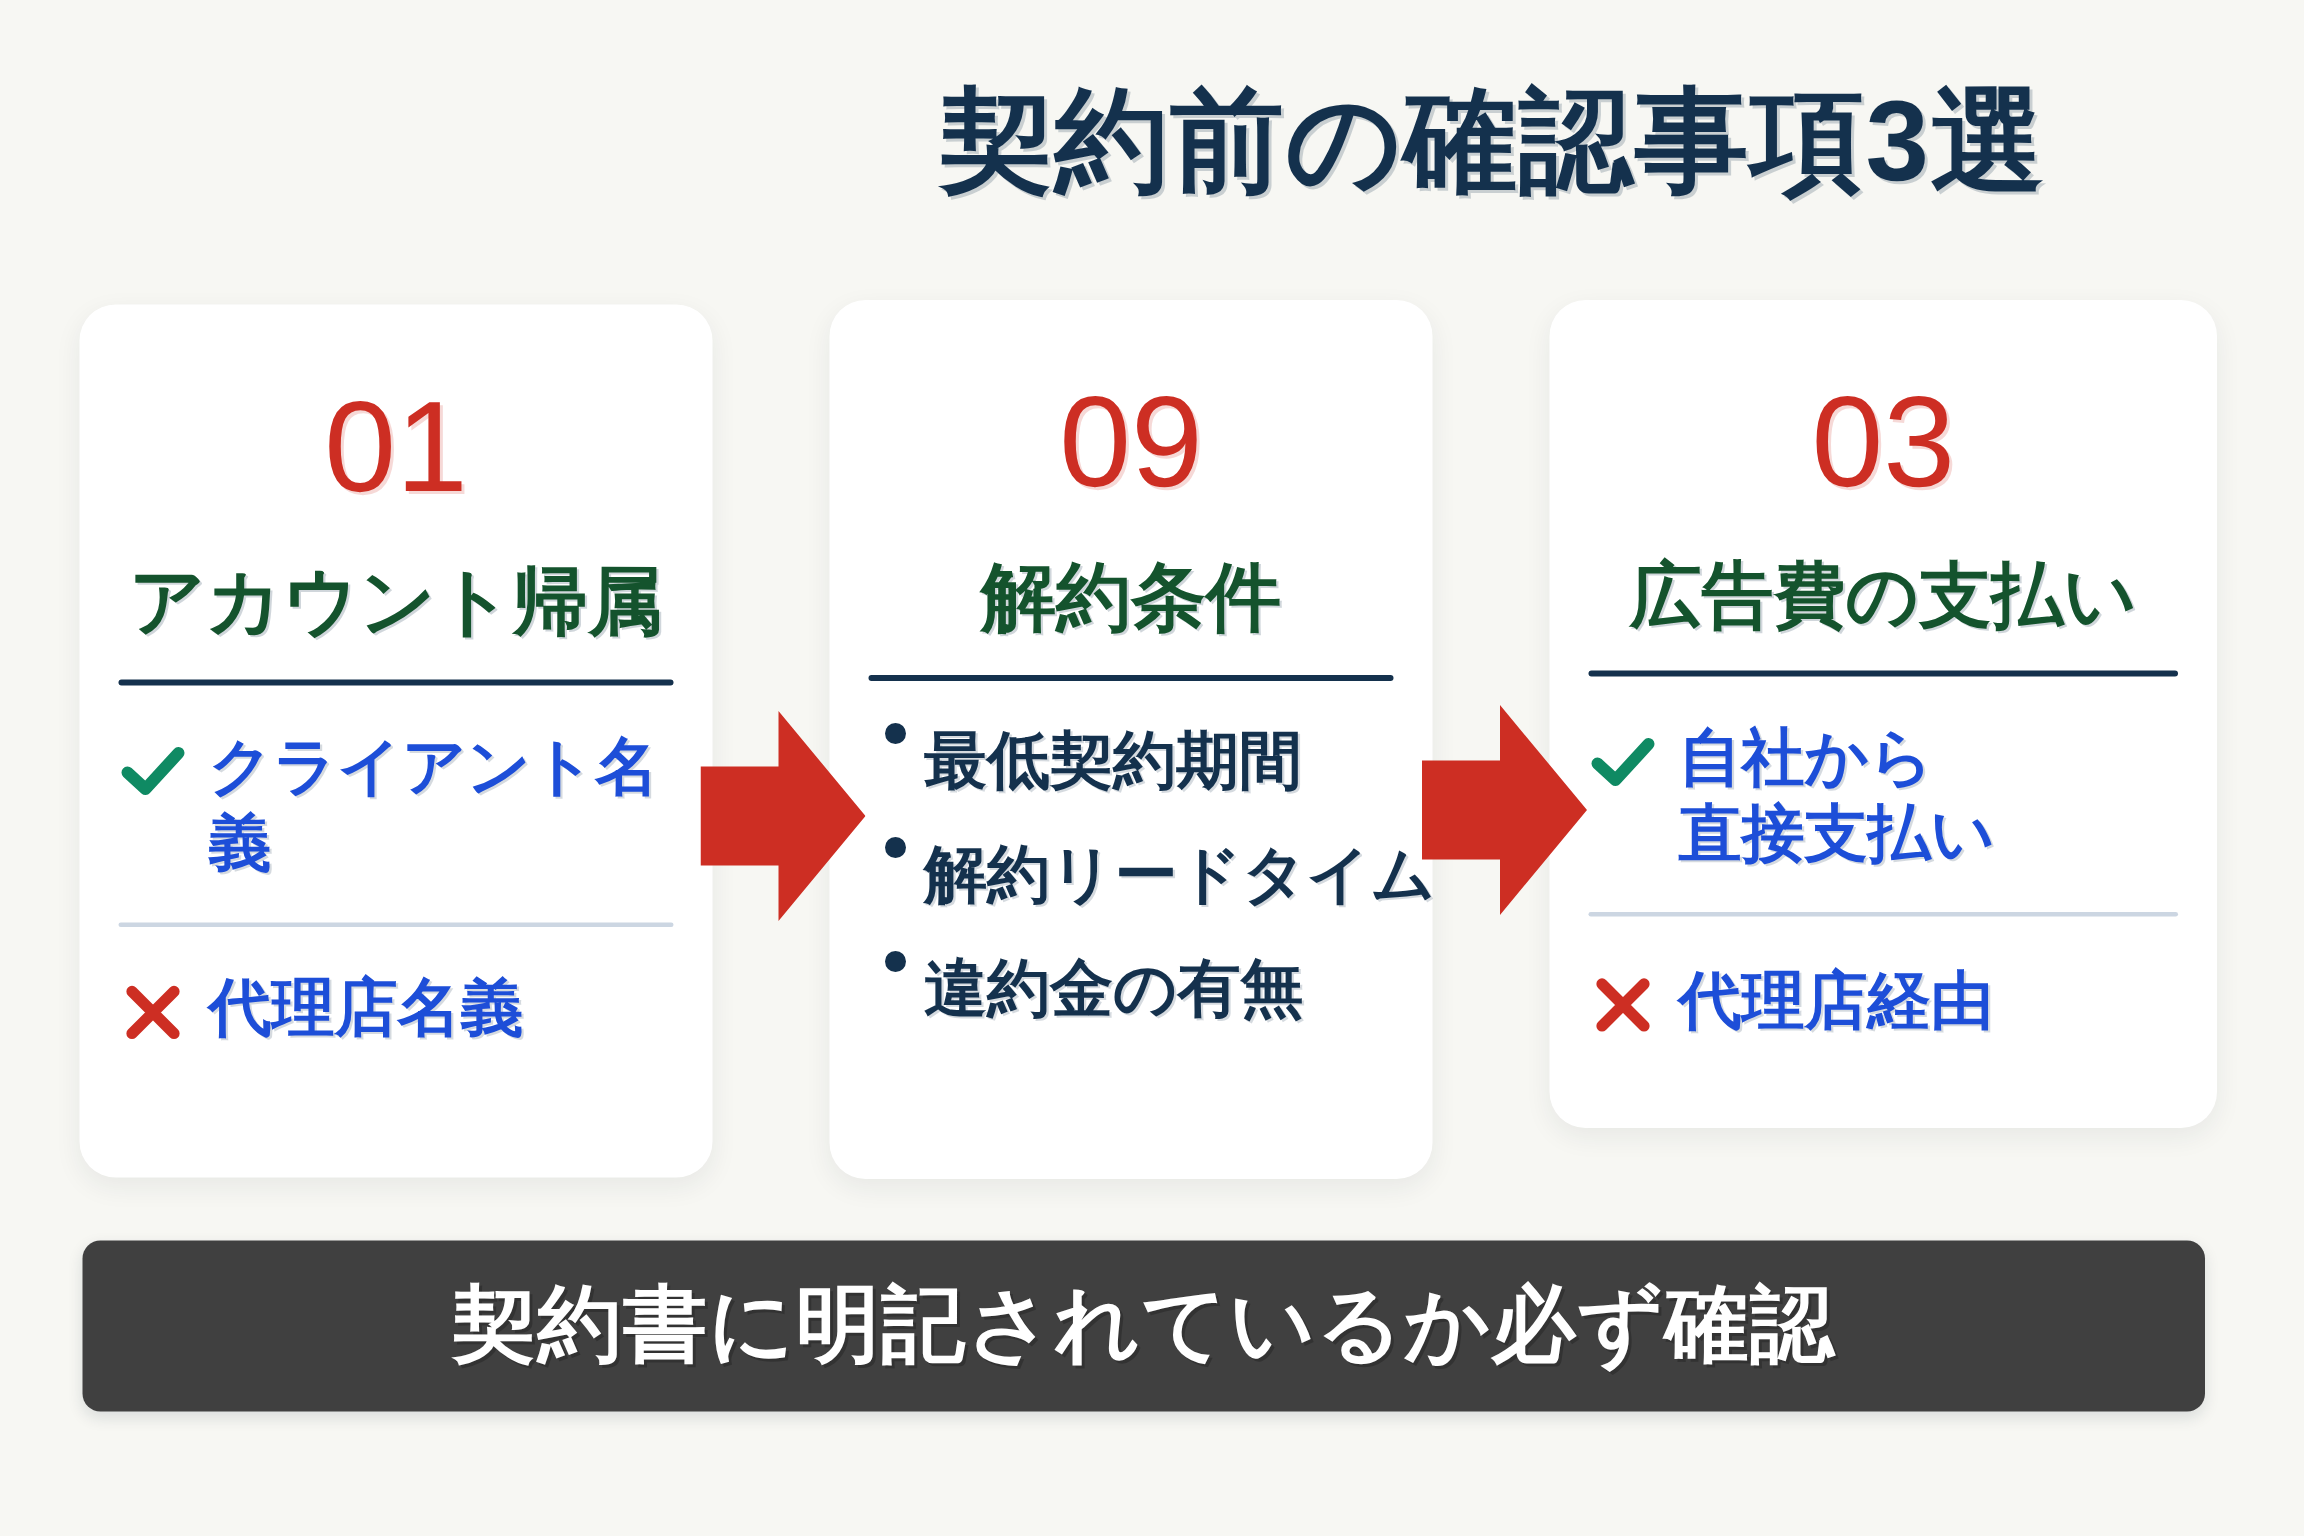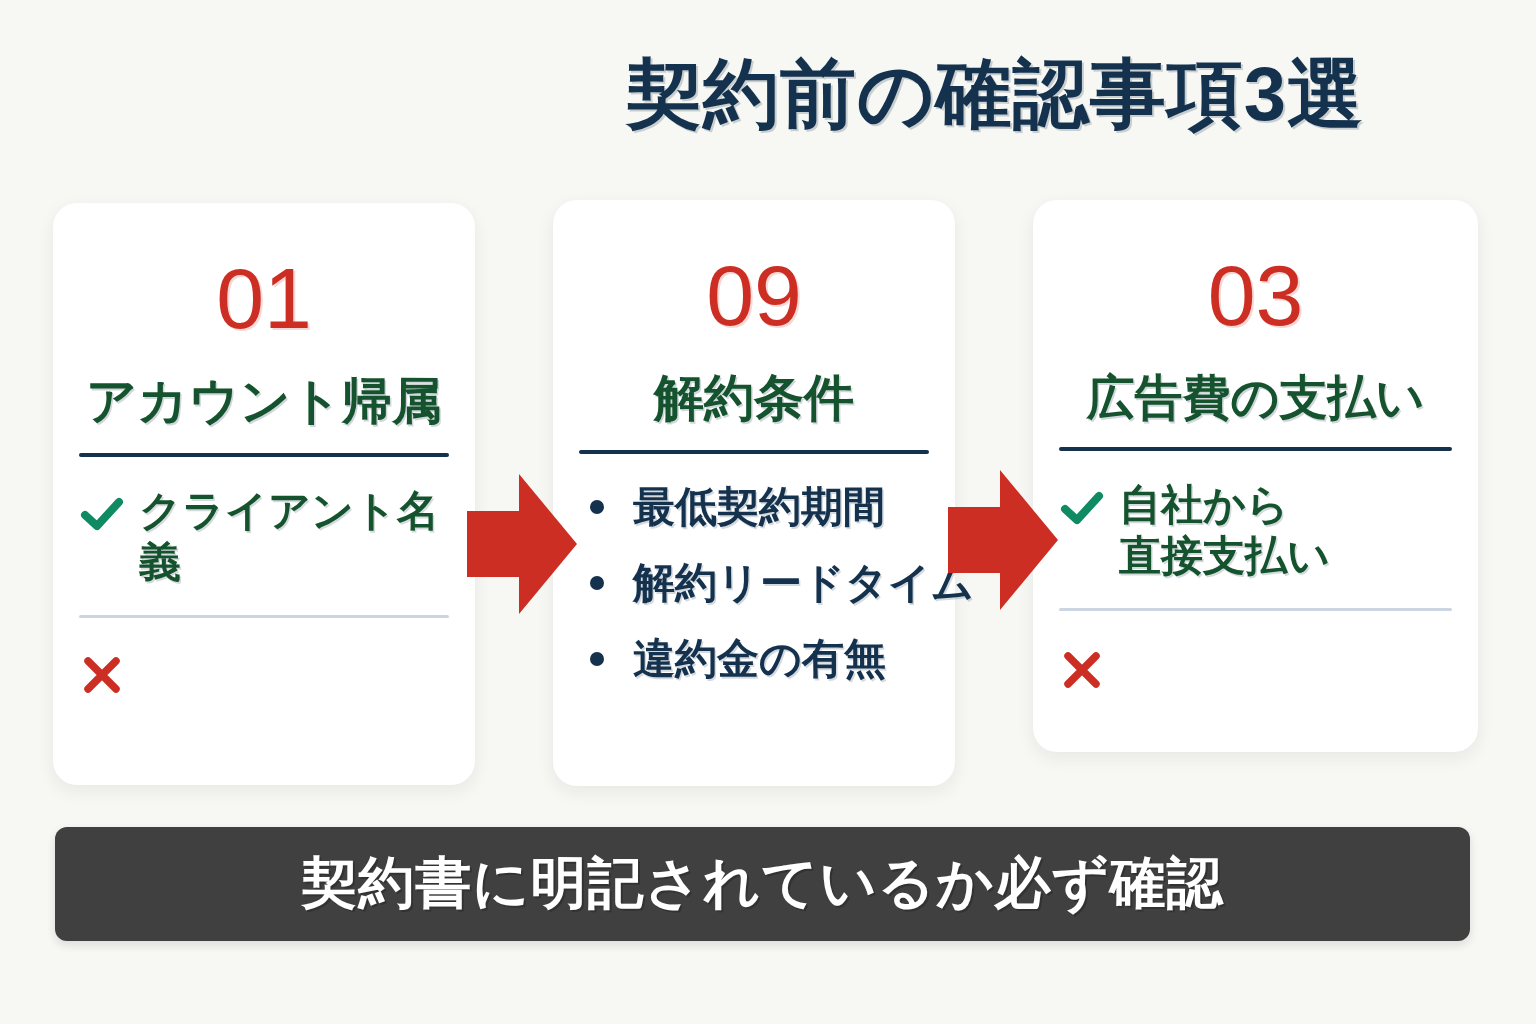--- a/index.html
+++ b/index.html
@@ -91,21 +91,21 @@
 
   
   .pc-row {
     display: flex;
     align-items: flex-start;
     gap: 14px;
   }
   .pc-text {
     font-size: 42px;
     font-weight: 700;
-    color: #14532d;
+    color: #1d4ed8;
     line-height: 1.22;
     text-shadow: 1.5px 1.5px 0 rgba(20,49,77,0.18);
     white-space: pre-line;
   }
   .mark {
     flex: 0 0 auto;
     width: 46px;
     height: 46px;
     margin-top: 6px;
   }
@@ -115,22 +115,22 @@
     border-radius: 2px;
     margin: 28px 0 28px 0;
     width: 100%;
   }
   .card-3 .divider { margin: 26px 0 30px 0; }
 
   
   .bullets { padding-left: 22px; }
   .bullet-row {
     display: flex;
-    align-items: center;
-    gap: 29px;
+    align-items: flex-start;
+    gap: 12px;
     margin-bottom: 26px;
   }
   .bullet-dot {
     flex: 0 0 auto;
     width: 14px;
     height: 14px;
     border-radius: 50%;
     background: #14314d;
   }
   .bullet-text {
@@ -190,20 +190,21 @@
         <svg class="mark" viewBox="0 0 46 46">
           <path d="M6 24 L18 35 L40 11" fill="none" stroke="#0f8a63" stroke-width="8" stroke-linecap="round" stroke-linejoin="round"></path>
         </svg>
         <div class="pc-text">クライアント名義</div>
       </div>
       <div class="divider"></div>
       <div class="pc-row">
         <svg class="mark" viewBox="0 0 46 46">
           <path d="M9 9 L37 37 M37 9 L9 37" fill="none" stroke="#cd2e23" stroke-width="7.5" stroke-linecap="round"></path>
         </svg>
+        <div class="pc-text">代理店名義</div>
       </div>
     </div>
   </div>
 
   <div class="card card-2">
     <div class="card-num">09</div>
     <div class="card-heading">解約条件</div>
     <div class="rule"></div>
     <div class="body bullets">
       <div class="bullet-row">
@@ -231,20 +232,21 @@
           <path d="M6 24 L18 35 L40 11" fill="none" stroke="#0f8a63" stroke-width="8" stroke-linecap="round" stroke-linejoin="round"></path>
         </svg>
         <div class="pc-text">自社から
 直接支払い</div>
       </div>
       <div class="divider"></div>
       <div class="pc-row">
         <svg class="mark" viewBox="0 0 46 46">
           <path d="M9 9 L37 37 M37 9 L9 37" fill="none" stroke="#cd2e23" stroke-width="7.5" stroke-linecap="round"></path>
         </svg>
+        <div class="pc-text">代理店経由</div>
       </div>
     </div>
   </div>
 
 </div>
 
 <svg class="arrow arrow-1" viewBox="0 0 110 148">
   <polygon points="0,41 52,41 52,4 110,74 52,144 52,107 0,107" fill="#cd2e23"></polygon>
 </svg>
 <svg class="arrow arrow-2" viewBox="0 0 110 148">

